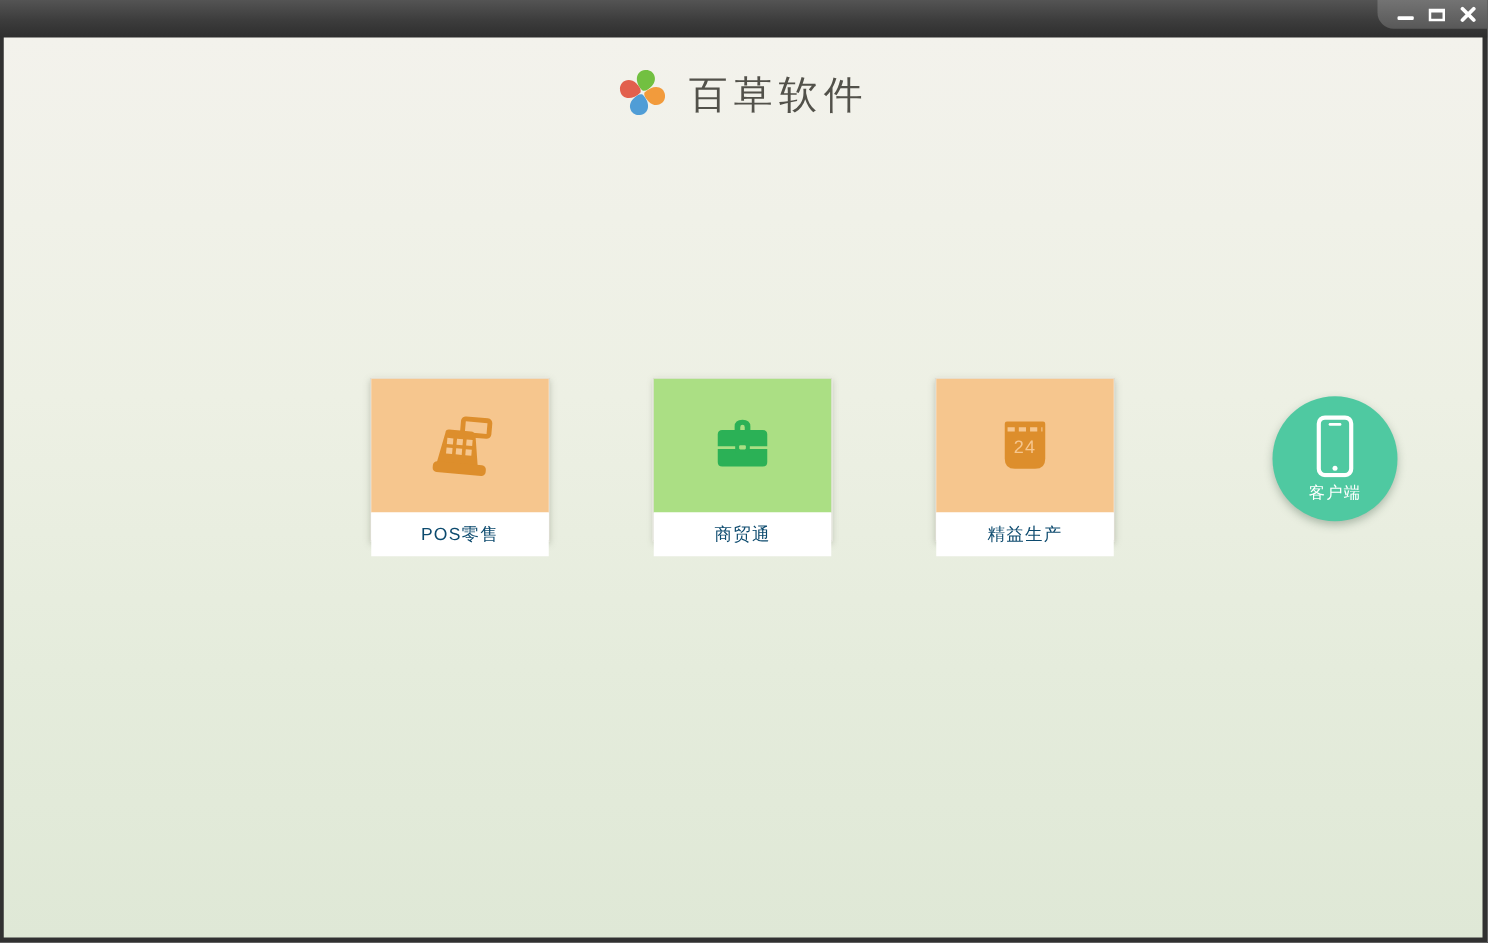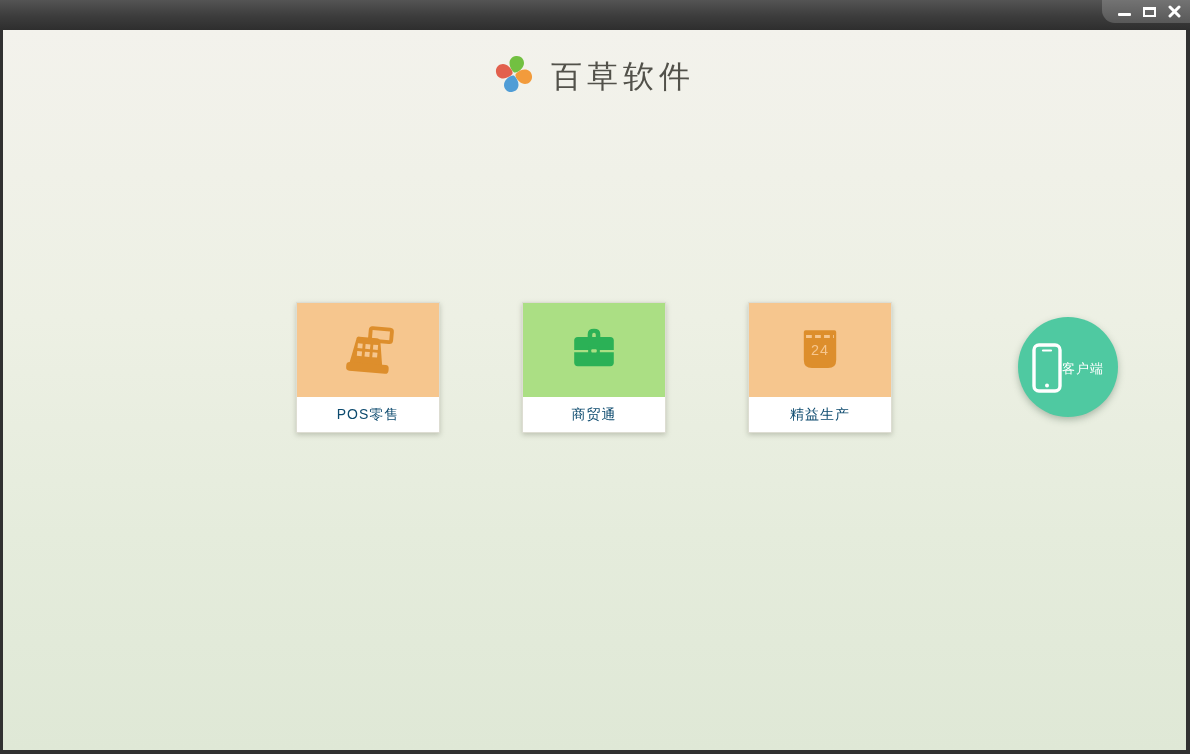--- a/index.html
+++ b/index.html
@@ -43,36 +43,36 @@
     font-size:31px;color:#52514a;letter-spacing:5px;line-height:1;
     padding-top:4px;
   }
   
   .card{
     position:absolute;width:144px;height:131px;top:272px;
     background:#fff;border:1px solid #ddddd2;
     box-shadow:0 2px 5px rgba(110,115,95,0.35);
     cursor:pointer;padding:0;
   }
-  .card-tile{height:94px;display:flex;align-items:center;justify-content:center;}
+  .card-tile{height:107px;display:flex;align-items:center;justify-content:center;}
   .tile-orange{background:#f6c68e;}
   .tile-green{background:#abdf84;}
   .card-label{
     height:35px;display:flex;align-items:center;justify-content:center;
     font-size:14px;color:#0c4a6e;letter-spacing:1px;background:#fff;
   }
   .card-pos{left:293px;}
   .card-trade{left:519px;font-family:Liberation Serif, serif;}
   .card-lean{left:745px;}
   
   .client-circle{
     position:absolute;left:1015px;top:287px;width:100px;height:100px;
     border-radius:50%;background:#4fc9a1;border:none;cursor:pointer;
     box-shadow:0 3px 7px rgba(95,120,100,0.45);
-    display:flex;align-items:center;justify-content:center;
+    display:flex;flex-direction:column;align-items:center;justify-content:center;
     padding-top:2px;
   }
   .client-label{font-size:13px;color:#ffffff;letter-spacing:1px;margin-top:3px;}
   .calendar-day{font-family:"Liberation Sans",sans-serif;font-size:16px;letter-spacing:1px;}
 </style>
 </head>
 <body>
 
 <div class="window">
 

